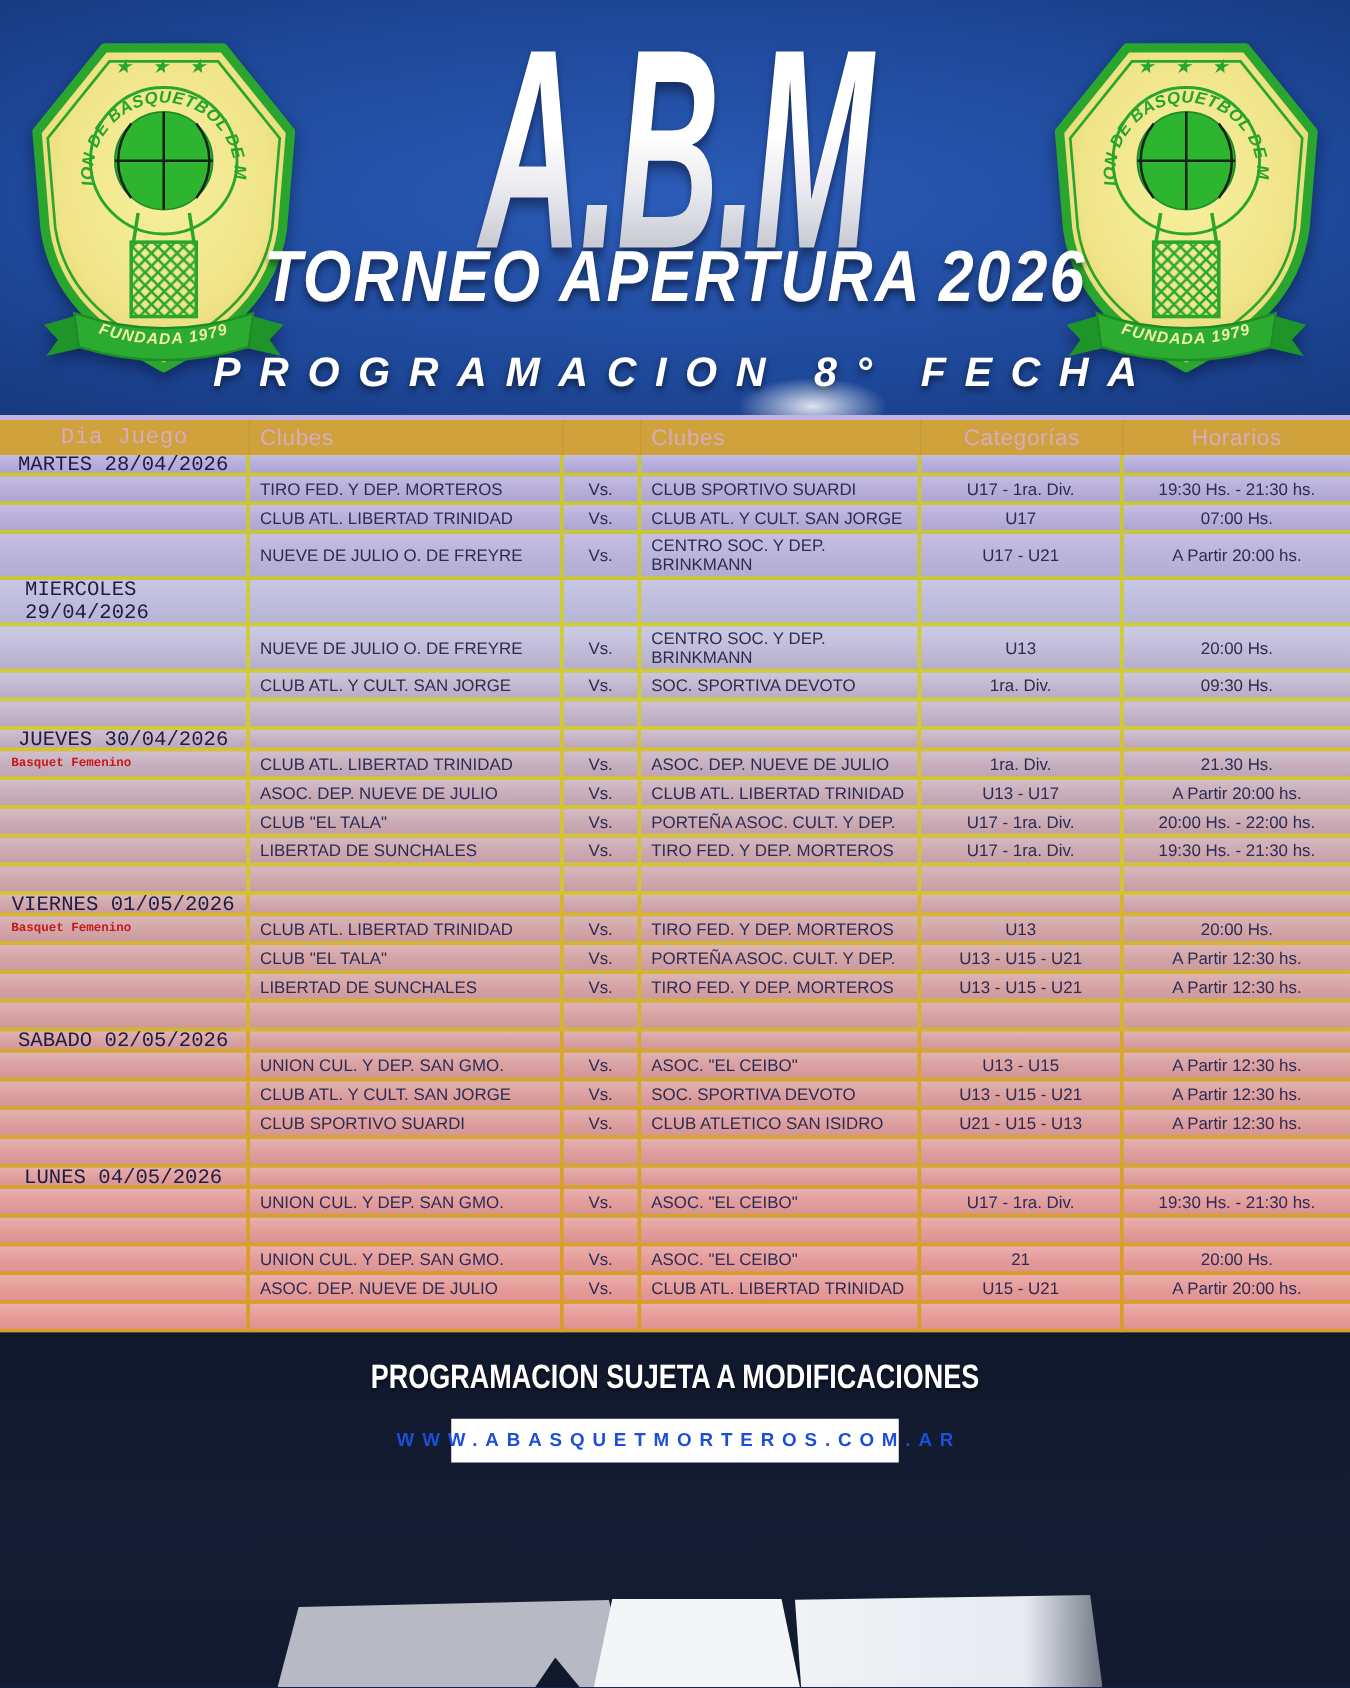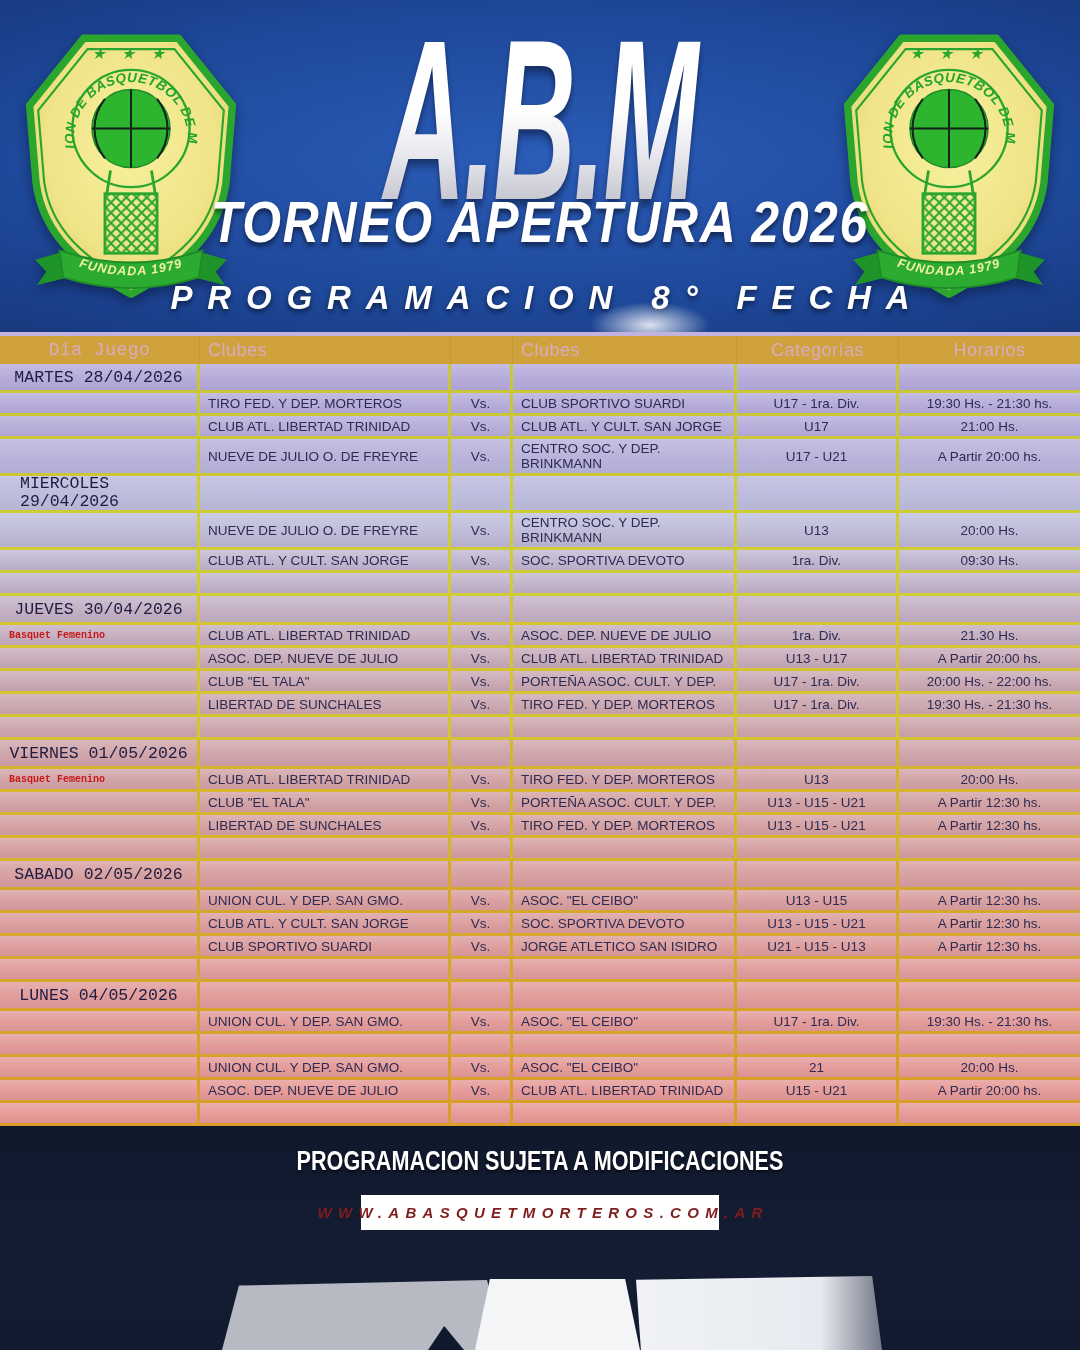--- a/index.html
+++ b/index.html
@@ -57,37 +57,37 @@
     border-right:3px solid var(--bc); border-bottom:3px solid var(--bc); overflow:hidden; }
   .tcell:last-child{ border-right:none; }
   .c-dia  { width:200px;font-family:Liberation Mono, monospace; }
   .c-club1{ width:251px; justify-content:flex-start; padding:0 8px; }
   .c-vs   { width:62px;  }
   .c-club2{ width:224px; justify-content:flex-start; padding:0 8px; }
   .c-cat  { width:162px; }
   .c-time { width:181px; }
   .t-match  { height:23px;justify-content:center; }
   .t-spacer { height:23px; }
-  .t-day    { height:29px; }
+  .t-day    { height:17px; }
   .tall     { height:37px; }
   .t-day .c-dia { font-size:16.5px; color:#1e1c40; }
   .wrap .c-dia { justify-content:flex-start; padding-left:20px; text-align:left; line-height:18px; }
   .fem { justify-content:flex-start; padding-left:9px; color:#c81818; font-weight:bold; font-size:10px; }
   .s1{--bc:#c9c735;} .s2{--bc:#d0cc33;} .s3{--bc:#d5c431;} .s4{--bc:#d5b52e;}
   .s5{--bc:#d5a82b;} .s6{--bc:#d7a229;} .s7{--bc:#d99e27;}
 
   
   .foot { position:relative; flex:1 1 auto; overflow:hidden;
     background:linear-gradient(180deg,#10182c 0%, #141d33 55%, #121a2f 100%); }
   .foot-note { position:absolute; top:22px; left:0; width:100%; text-align:center;
     font-size:27px; font-weight:bold; letter-spacing:0; color:#ffffff; line-height:1;
     transform:scaleX(.8); transform-origin:50% 0; text-shadow:0 2px 3px rgba(0,0,0,.6); }
   .web-box { position:absolute; top:69px; left:50%; transform:translateX(-50%);
     width:358px; height:35px; background:#ffffff; display:flex; align-items:center; justify-content:center; }
-  .web-box span { font-size:15px; font-weight:bold; letter-spacing:.42em; text-indent:.42em; color:#7f1d1d;font-style:italic; }
+  .web-box span { font-size:15px; font-weight:bold; letter-spacing:.42em; text-indent:.42em; color:#1d4ed8; }
   .photo { position:absolute; left:0; bottom:0; width:100%; height:75px; }
   .shape { position:absolute; bottom:0; }
   .shape.a { left:222px; width:282px; height:70px; background:#c6c8cf; opacity:.92;
     clip-path:polygon(6% 8%, 94% 0%, 100% 100%, 0% 100%); }
   .shape.b { left:475px; width:165px; height:71px; background:#f4f5f7;
     clip-path:polygon(9% 0%, 91% 0%, 100% 100%, 0% 100%); }
   .shape.c { left:636px; width:246px; height:74px;
     background:linear-gradient(90deg,#f0f2f5, #e7eaf0 75%, rgba(231,234,240,.45));
     clip-path:polygon(0% 5%, 96% 0%, 100% 100%, 2% 100%); }
   .shape.leg { left:428px; width:36px; height:24px; background:#10182b;
@@ -172,21 +172,21 @@
           <div class="tcell c-club2">CLUB SPORTIVO SUARDI</div>
           <div class="tcell c-cat">U17 - 1ra. Div.</div>
           <div class="tcell c-time">19:30 Hs. - 21:30 hs.</div>
         </div>
         <div class="trow t-match s1">
           <div class="tcell c-dia"></div>
           <div class="tcell c-club1">CLUB ATL. LIBERTAD TRINIDAD</div>
           <div class="tcell c-vs">Vs.</div>
           <div class="tcell c-club2">CLUB ATL. Y CULT. SAN JORGE</div>
           <div class="tcell c-cat">U17</div>
-          <div class="tcell c-time">21:00 Hs.</div>
+          <div class="tcell c-time">07:00 Hs.</div>
         </div>
         <div class="trow t-match s1 tall">
           <div class="tcell c-dia"></div>
           <div class="tcell c-club1">NUEVE DE JULIO O. DE FREYRE</div>
           <div class="tcell c-vs">Vs.</div>
           <div class="tcell c-club2">CENTRO SOC. Y DEP.
 BRINKMANN</div>
           <div class="tcell c-cat">U17 - U21</div>
           <div class="tcell c-time">A Partir 20:00 hs.</div>
         </div>
@@ -333,21 +333,21 @@
           <div class="tcell c-club1">CLUB ATL. Y CULT. SAN JORGE</div>
           <div class="tcell c-vs">Vs.</div>
           <div class="tcell c-club2">SOC. SPORTIVA DEVOTO</div>
           <div class="tcell c-cat">U13 - U15 - U21</div>
           <div class="tcell c-time">A Partir 12:30 hs.</div>
         </div>
         <div class="trow t-match s5">
           <div class="tcell c-dia"></div>
           <div class="tcell c-club1">CLUB SPORTIVO SUARDI</div>
           <div class="tcell c-vs">Vs.</div>
-          <div class="tcell c-club2">JORGE ATLETICO SAN ISIDRO</div>
+          <div class="tcell c-club2">CLUB ATLETICO SAN ISIDRO</div>
           <div class="tcell c-cat">U21 - U15 - U13</div>
           <div class="tcell c-time">A Partir 12:30 hs.</div>
         </div>
         <div class="trow t-spacer s5">
           <div class="tcell c-dia"></div>
           <div class="tcell c-club1"></div>
           <div class="tcell c-vs"></div>
           <div class="tcell c-club2"></div>
           <div class="tcell c-cat"></div>
           <div class="tcell c-time"></div>

